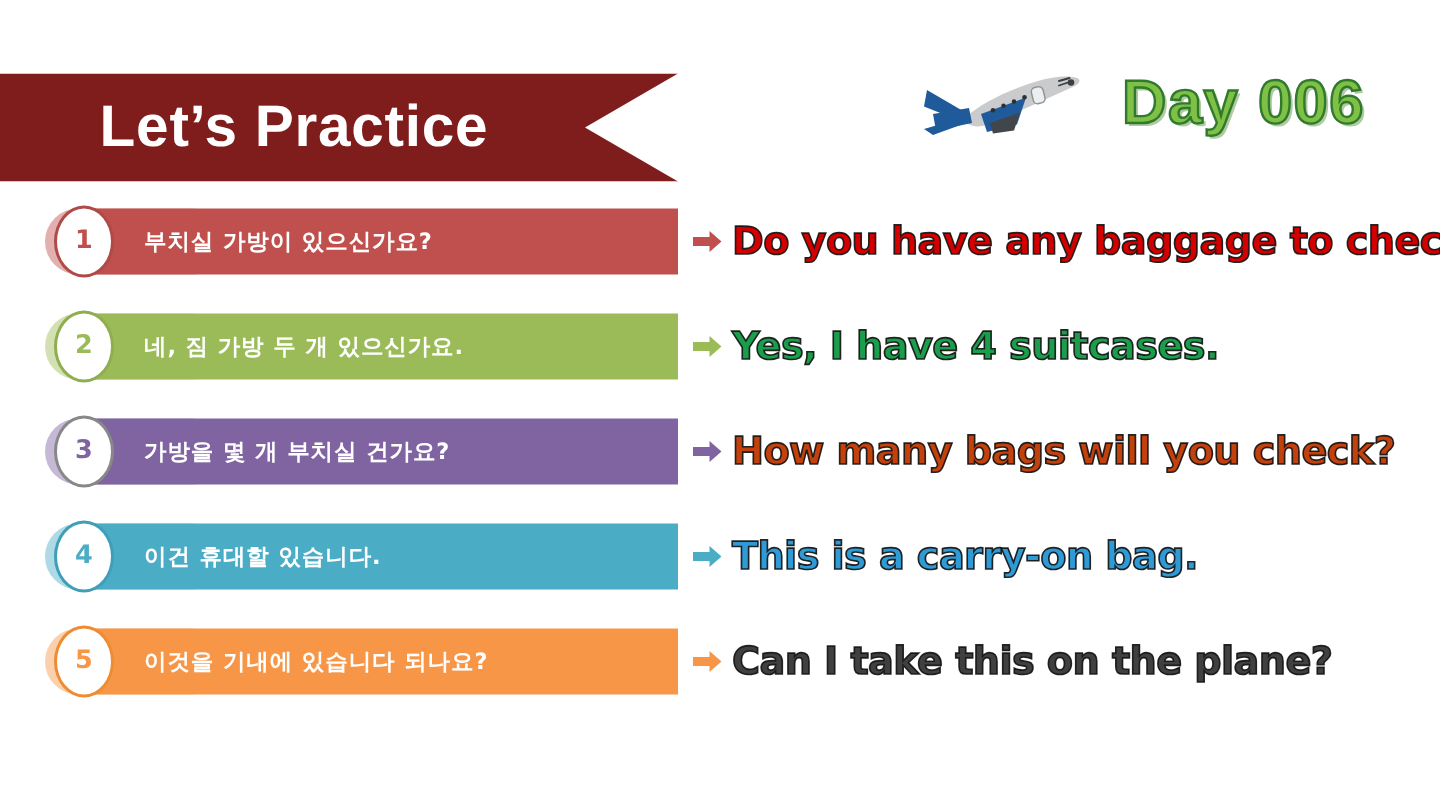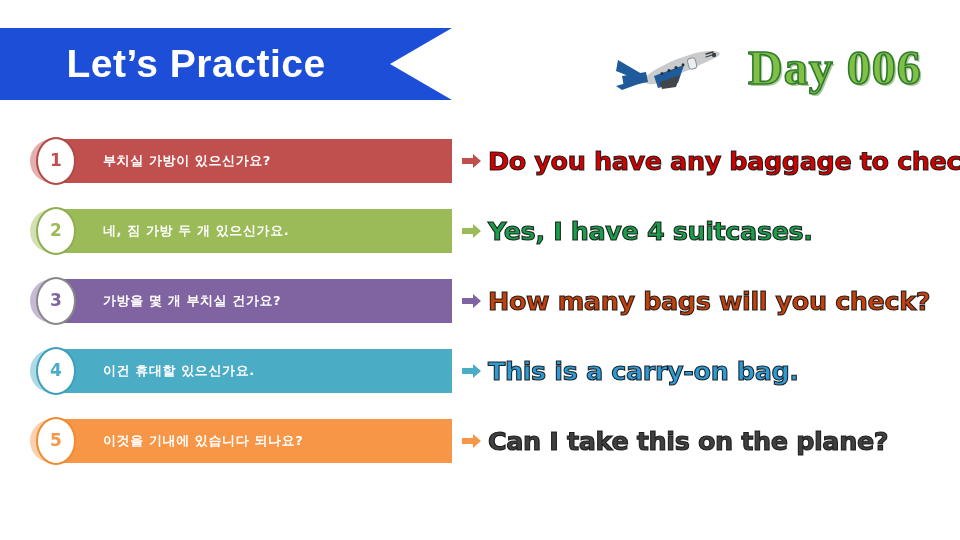--- a/index.html
+++ b/index.html
@@ -68,23 +68,23 @@
   }
 
   
   #day-label {
     position: absolute;
     left: 748px;
     top: 40px;
     width: 200px;
     height: 56px;
     line-height: 56px;
-    font-size: 48px;
-    font-weight: bold;
-    font-family: Liberation Serif, serif;
+    font-size: 41px;
+    font-weight: bold;
+    font-family: Liberation Sans, sans-serif;
     letter-spacing: 1px;
     color: #7fc045;
     white-space: nowrap;
     -webkit-text-stroke: 1.6px #2f7a2f;
     text-shadow: 2px 2px 0 rgba(110,160,80,0.55);
   }
 
   
   #rows {
     position: absolute;
@@ -124,27 +124,26 @@
     height: 44px;
   }
   .kr-text {
     position: absolute;
     left: 66px;
     top: 0;
     right: 8px;
     height: 46px;
     line-height: 46px;
     color: #ffffff;
-    font-size: 13px;
+    font-size: 15px;
     font-weight: bold;
     font-family: "DejaVu Sans", sans-serif;
     letter-spacing: 0.6px;
     white-space: nowrap;
     overflow: hidden;
-    margin-left: 7px;
   }
   .badge {
     position: absolute;
     left: 6px;
     top: -1px;
     width: 40px;
     height: 48px;
     border-radius: 50%;
     background: #ffffff;
     box-sizing: border-box;
@@ -174,21 +173,21 @@
     letter-spacing: -0.4px;
     white-space: nowrap;
     -webkit-text-stroke: 1.1px rgba(20,20,20,0.92);
   }
 </style>
 </head>
 <body>
 
 <div id="header">
 
-  <div id="banner" style="background: #1d4ed8;">
+  <div id="banner" style="background: #7f1d1d; margin-top: 21px;">
     <div id="banner-title">Let’s Practice</div>
     <div id="banner-notch"></div>
   </div>
 
   <svg id="plane" viewBox="0 0 116 62">
 
     <path d="M30 40 C40 31, 58 22, 78 16 C88 13, 98 12, 104 14 C107 15, 106 18, 101 20 C88 26, 62 38, 44 45 C38 47.5, 31 46, 30 43 Z" fill="#c9cbcd"></path>
 
     <circle cx="100" cy="17" r="2.2" fill="#3a3f44"></circle>
 
@@ -255,21 +254,21 @@
     <svg class="arrow" viewBox="0 0 20 20">
       <path d="M0 7 L11 7 L11 3 L19 10 L11 17 L11 13 L0 13 Z" fill="#8064a2"></path>
     </svg>
     <div class="en-text" style="color: #c2410c;">How many bags will you check?</div>
   </div>
 
   <div class="row" style="top:210px">
     <div class="row-kr-wrap">
       <div class="kr-tab" style="background: rgb(75, 172, 198);"></div>
       <div class="kr-bar" style="background: rgb(75, 172, 198);"></div>
-      <div class="kr-text">이건 휴대할 있으신가요.</div>
+      <div class="kr-text">이건 휴대할 있습니다.</div>
       <div class="badge" style="border-color: rgb(63, 159, 185); color: rgb(75, 172, 198);">4</div>
     </div>
     <svg class="arrow" viewBox="0 0 20 20">
       <path d="M0 7 L11 7 L11 3 L19 10 L11 17 L11 13 L0 13 Z" fill="#4bacc6"></path>
     </svg>
     <div class="en-text" style="color: rgb(46, 155, 214);">This is a carry-on bag.</div>
   </div>
 
   <div class="row" style="top:280px">
     <div class="row-kr-wrap">

